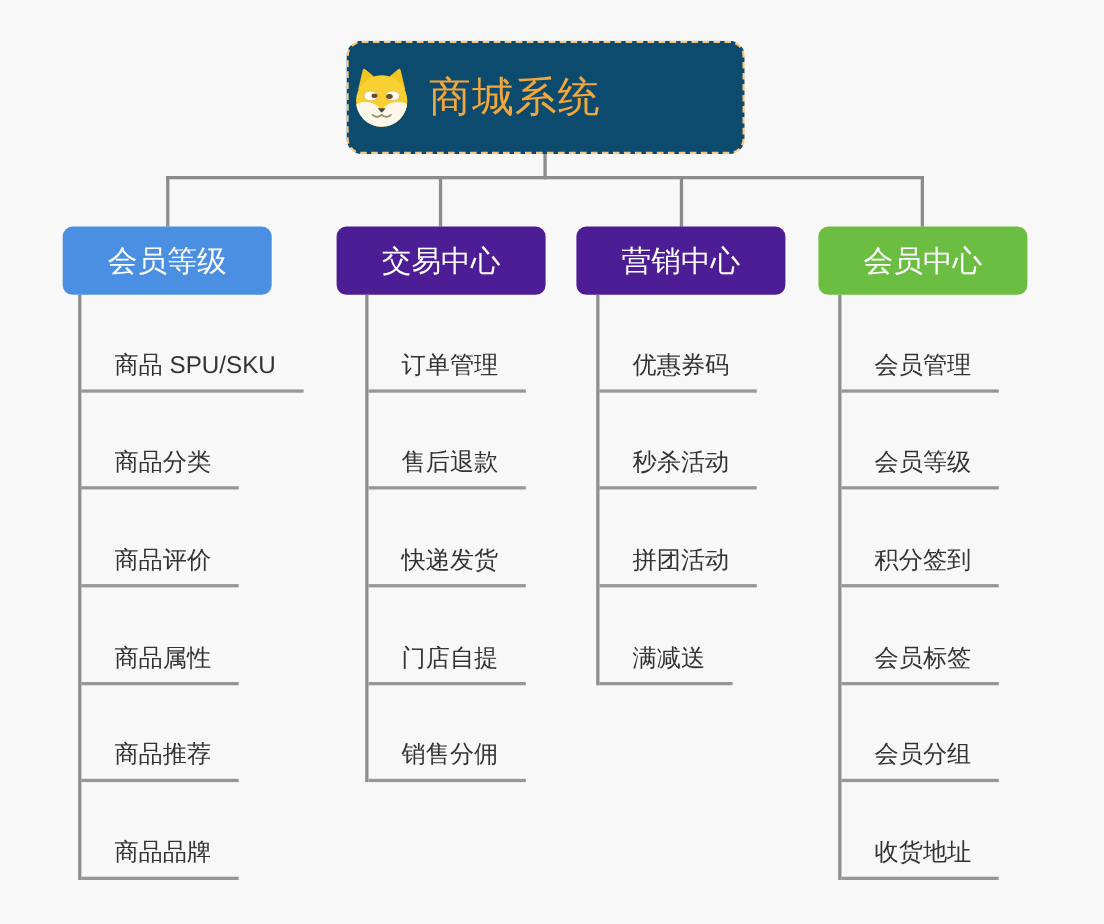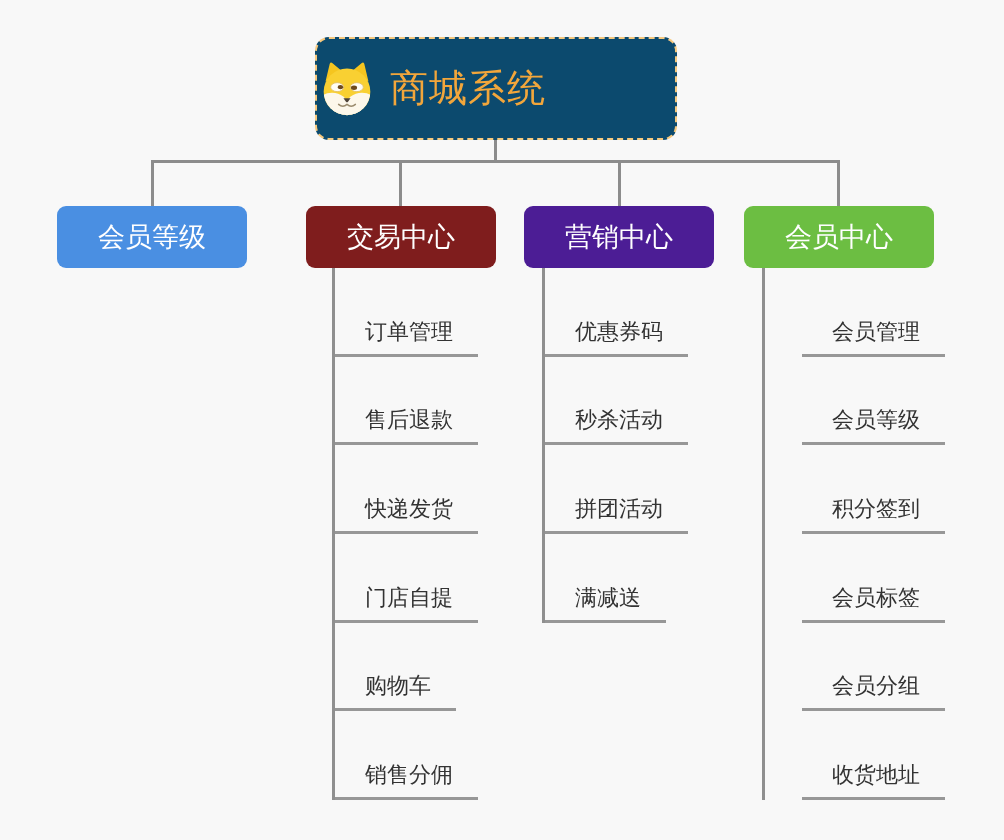--- a/index.html
+++ b/index.html
@@ -21,21 +21,21 @@
 
   
   .branch-box{position:absolute;top:206px;width:190px;height:62px;border-radius:9px;
     display:flex;align-items:center;justify-content:center;
     color:#ffffff;font-size:27px;white-space:nowrap;}
   .box-0{left:57px;} .box-1{left:306px;} .box-2{left:524px;} .box-3{left:744px;}
 
   
   .item-col{position:absolute;top:268px;border-left:3px solid #8f8f8f;
     display:flex;flex-direction:column;align-items:flex-start;}
-  .col-0{left:71px;} .col-1{left:332px;} .col-2{left:542px;} .col-3{left:762px;padding-left:37px;}
+  .col-0{left:71px;} .col-1{left:332px;} .col-2{left:542px;} .col-3{left:762px;}
   .node-item{box-sizing:border-box;height:88.67px;display:flex;align-items:flex-end;
     padding:0 25px 7px 30px;border-bottom:3px solid #979797;
     font-size:22px;color:#333333;white-space:nowrap;cursor:default;}
 
   .dog-icon{display:block;}
 </style>
 </head>
 <body>
 
 <div class="canvas">
@@ -66,31 +66,38 @@
   </div>
 
   <div class="conn conn-root-stem"></div>
   <div class="conn conn-horizontal"></div>
   <div class="conn conn-stem stem-0"></div>
   <div class="conn conn-stem stem-1"></div>
   <div class="conn conn-stem stem-2"></div>
   <div class="conn conn-stem stem-3"></div>
 
   <div class="branch-box box-0" style="background-color: rgb(74, 143, 226);">会员等级</div>
-  <div class="branch-box box-1" style="background-color: #7f1d1d;">交易中心</div>
+  <div class="branch-box box-1" style="background-color: #4c1d95;">交易中心</div>
   <div class="branch-box box-2" style="background-color: #4c1d95;">营销中心</div>
   <div class="branch-box box-3" style="background-color: rgb(108, 190, 66);">会员中心</div>
 
+  <div class="item-col col-0">
+    <div class="node-item">商品 SPU/SKU</div>
+    <div class="node-item">商品分类</div>
+    <div class="node-item">商品评价</div>
+    <div class="node-item">商品属性</div>
+    <div class="node-item">商品推荐</div>
+    <div class="node-item">商品品牌</div>
+  </div>
 
   <div class="item-col col-1">
     <div class="node-item">订单管理</div>
     <div class="node-item">售后退款</div>
     <div class="node-item">快递发货</div>
     <div class="node-item">门店自提</div>
-    <div class="node-item">购物车</div>
     <div class="node-item">销售分佣</div>
   </div>
 
   <div class="item-col col-2">
     <div class="node-item">优惠券码</div>
     <div class="node-item">秒杀活动</div>
     <div class="node-item">拼团活动</div>
     <div class="node-item">满减送</div>
   </div>
 

